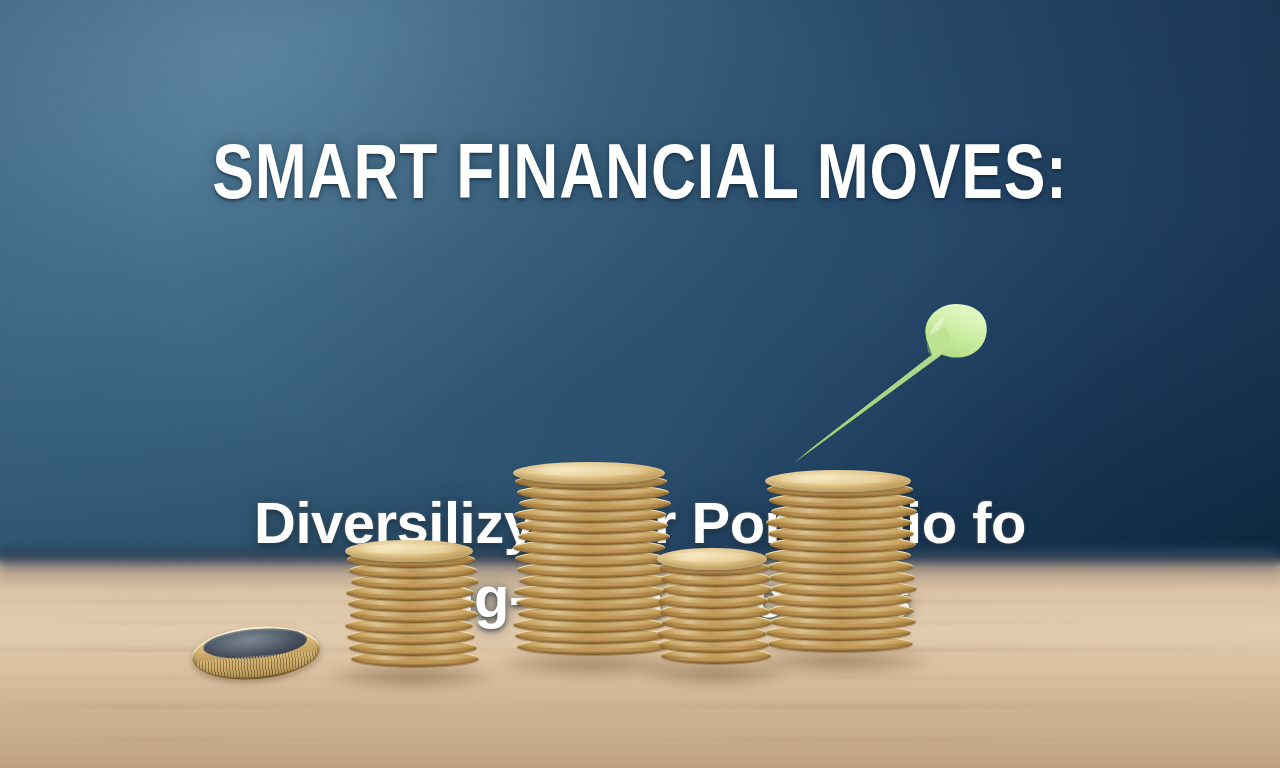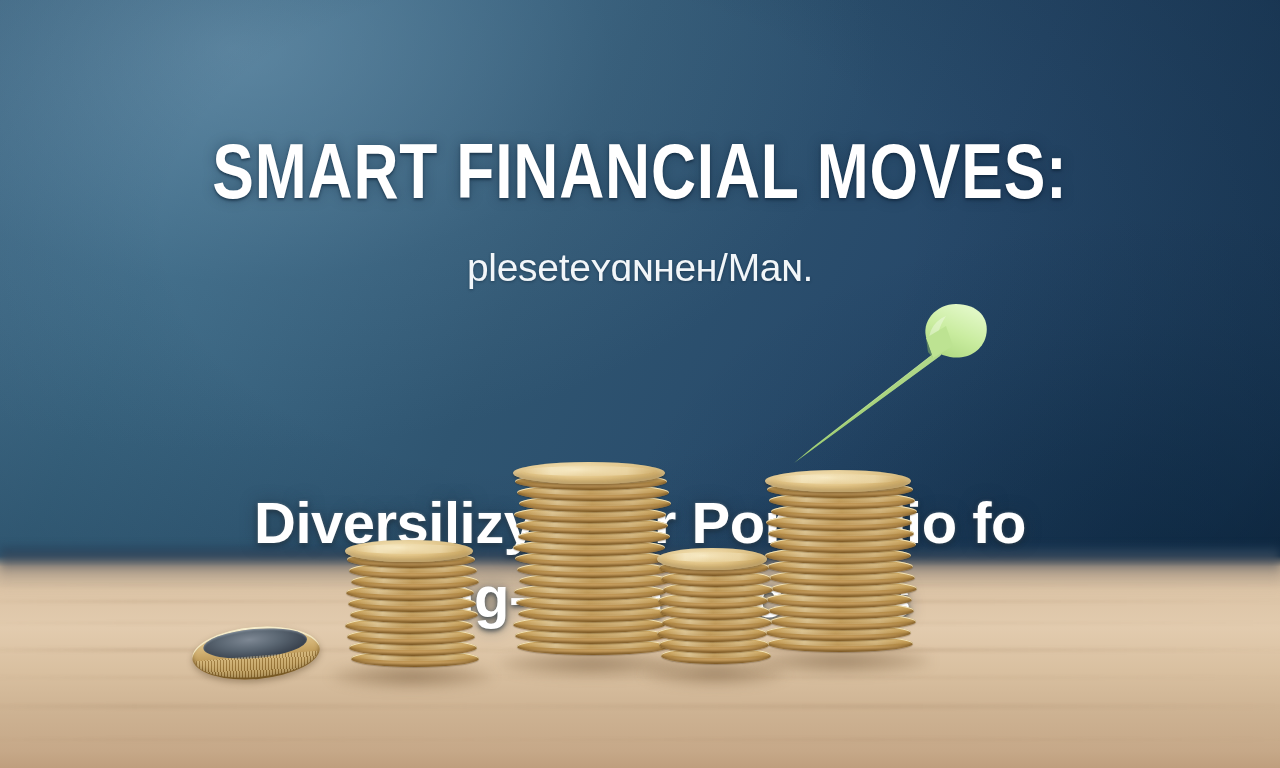--- a/index.html
+++ b/index.html
@@ -348,19 +348,18 @@
         <div class="coin top" style="top: 0px; height: 22px; z-index: 100; transform: translateX(-3px);"></div>
       </div>
     </div>
 
   <div class="flat-coin">
     <div class="core"></div>
     <div class="ridge"></div>
   </div>
 
   <div class="title">SMART FINANCIAL MOVES:</div>
-  <div class="subtitle">pleseteʏɑɴнeʜ/Maɴ.</div>
   <div class="headline">
     <span>Diversilizy Your Portfoillio fo</span>
     <span class="l2">Long-Term Success</span>
   </div>
 
 </div>
 
 </body></html>

